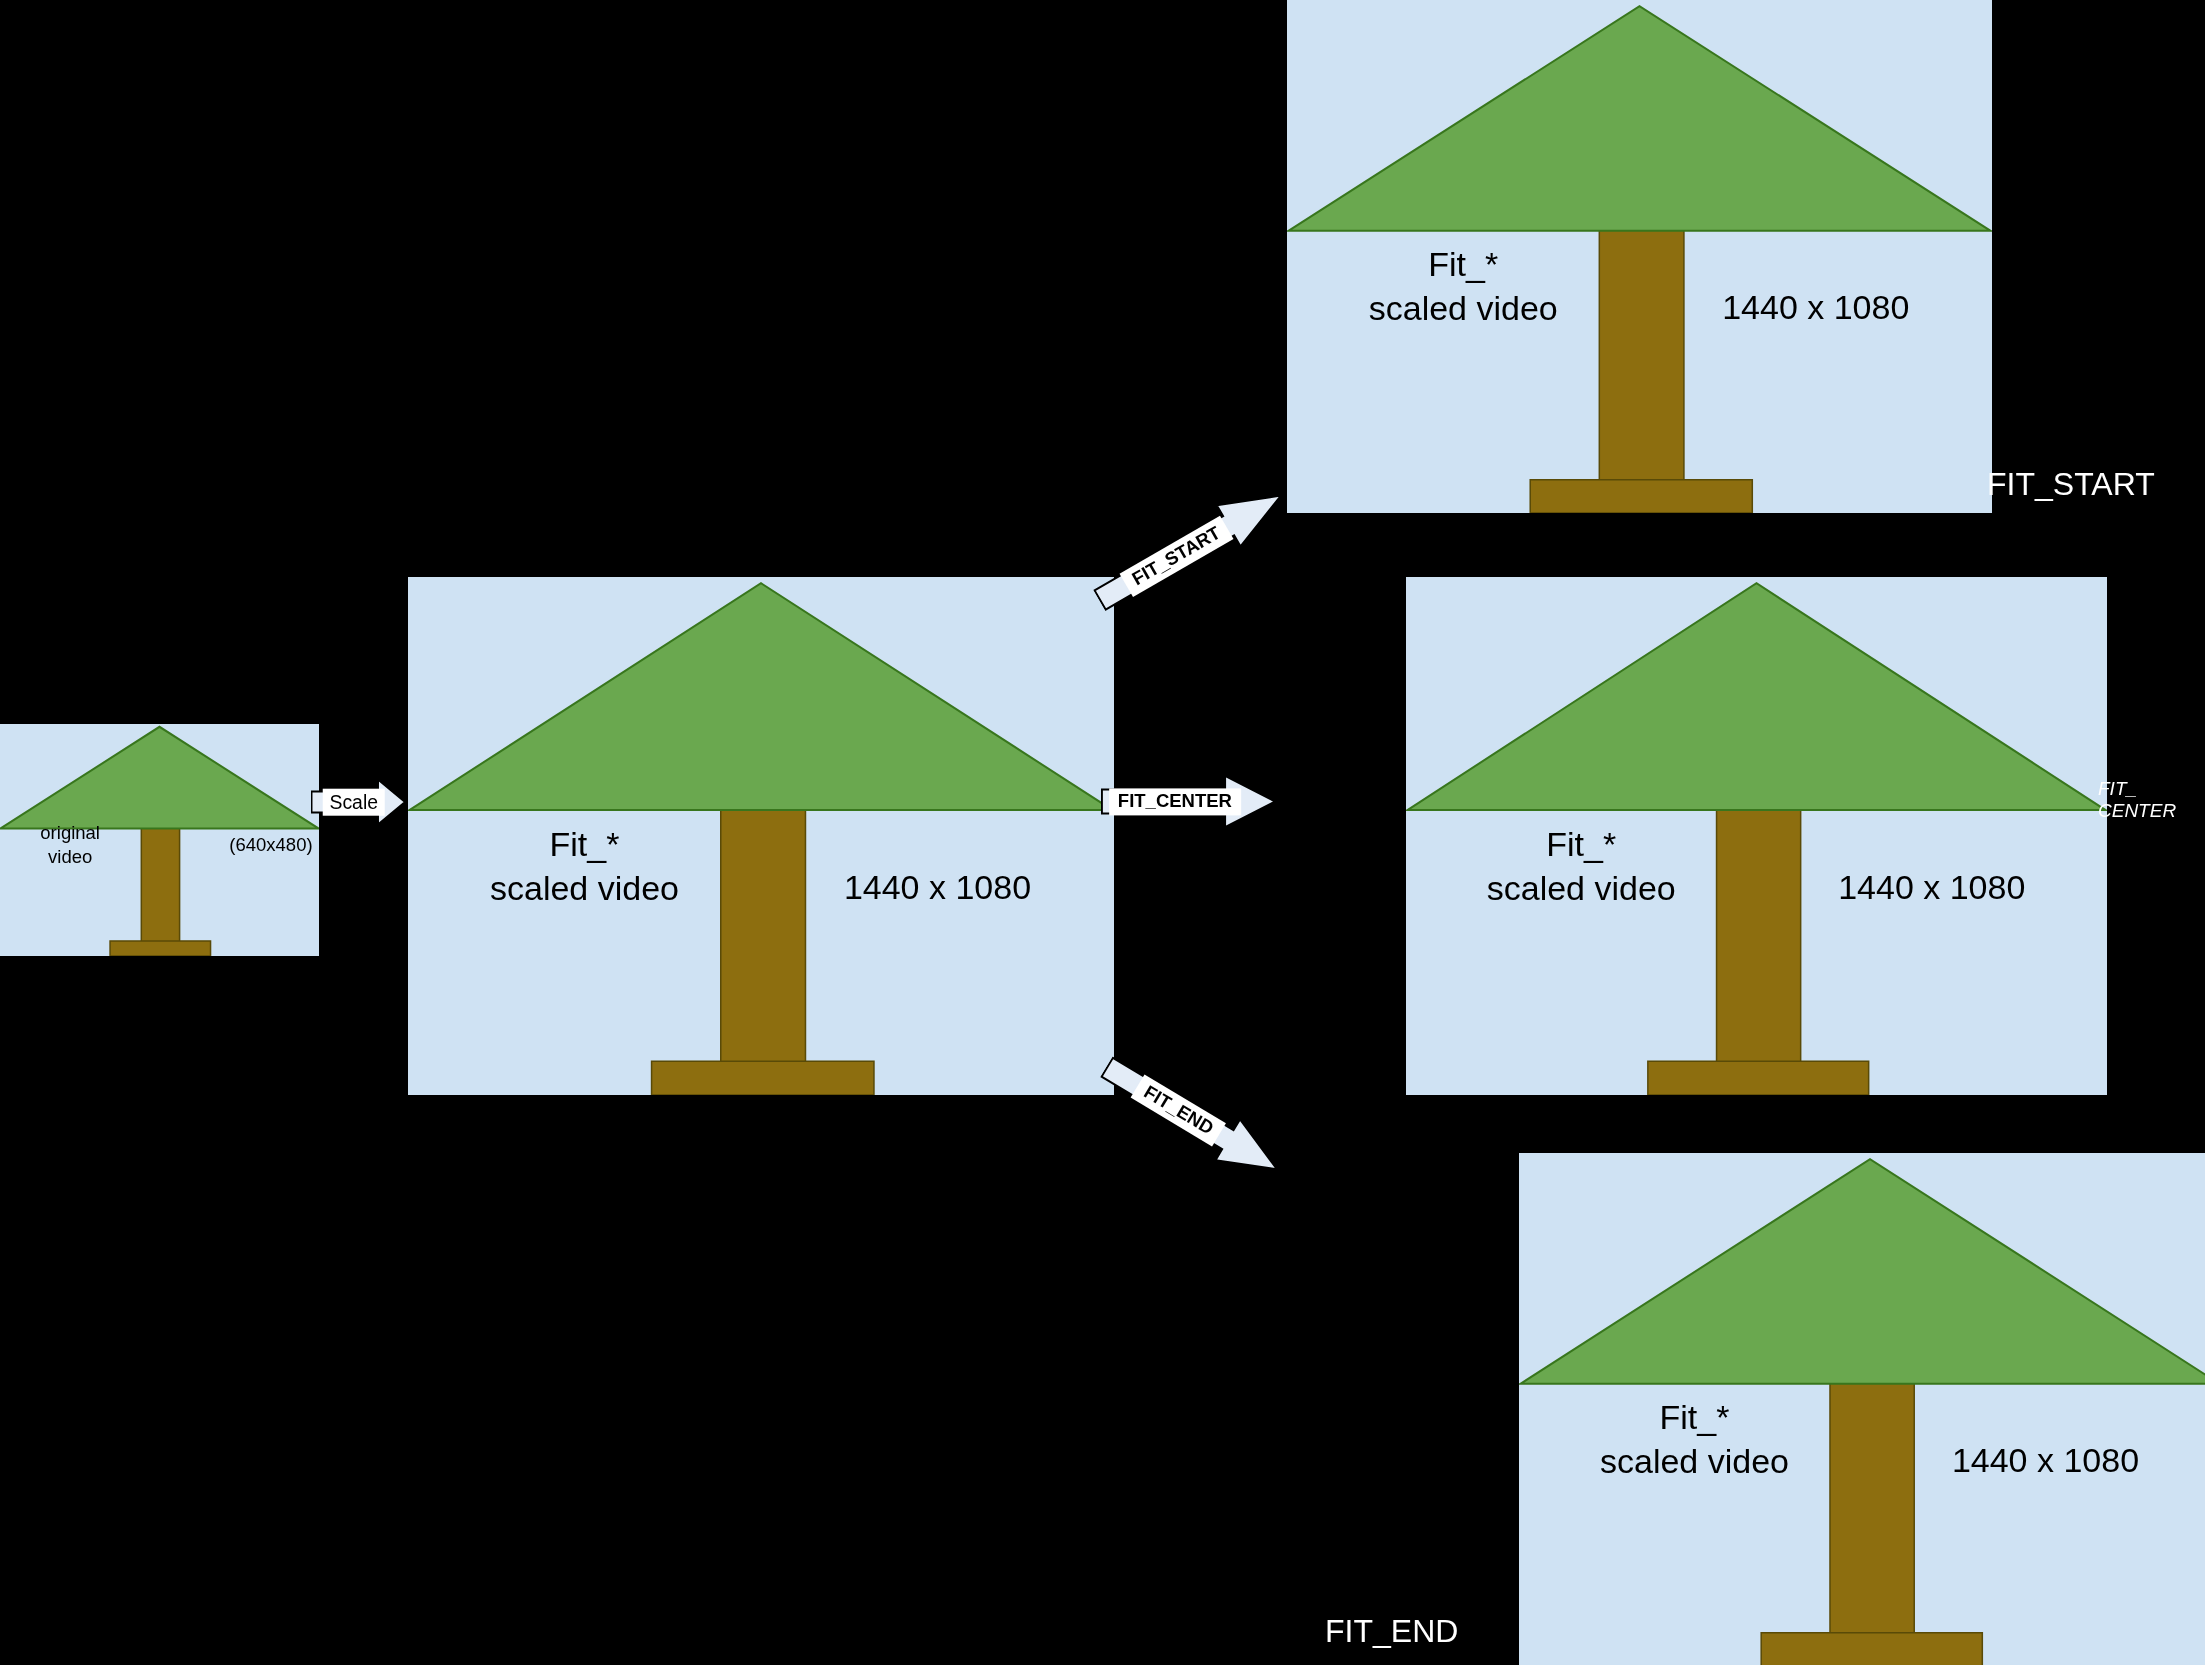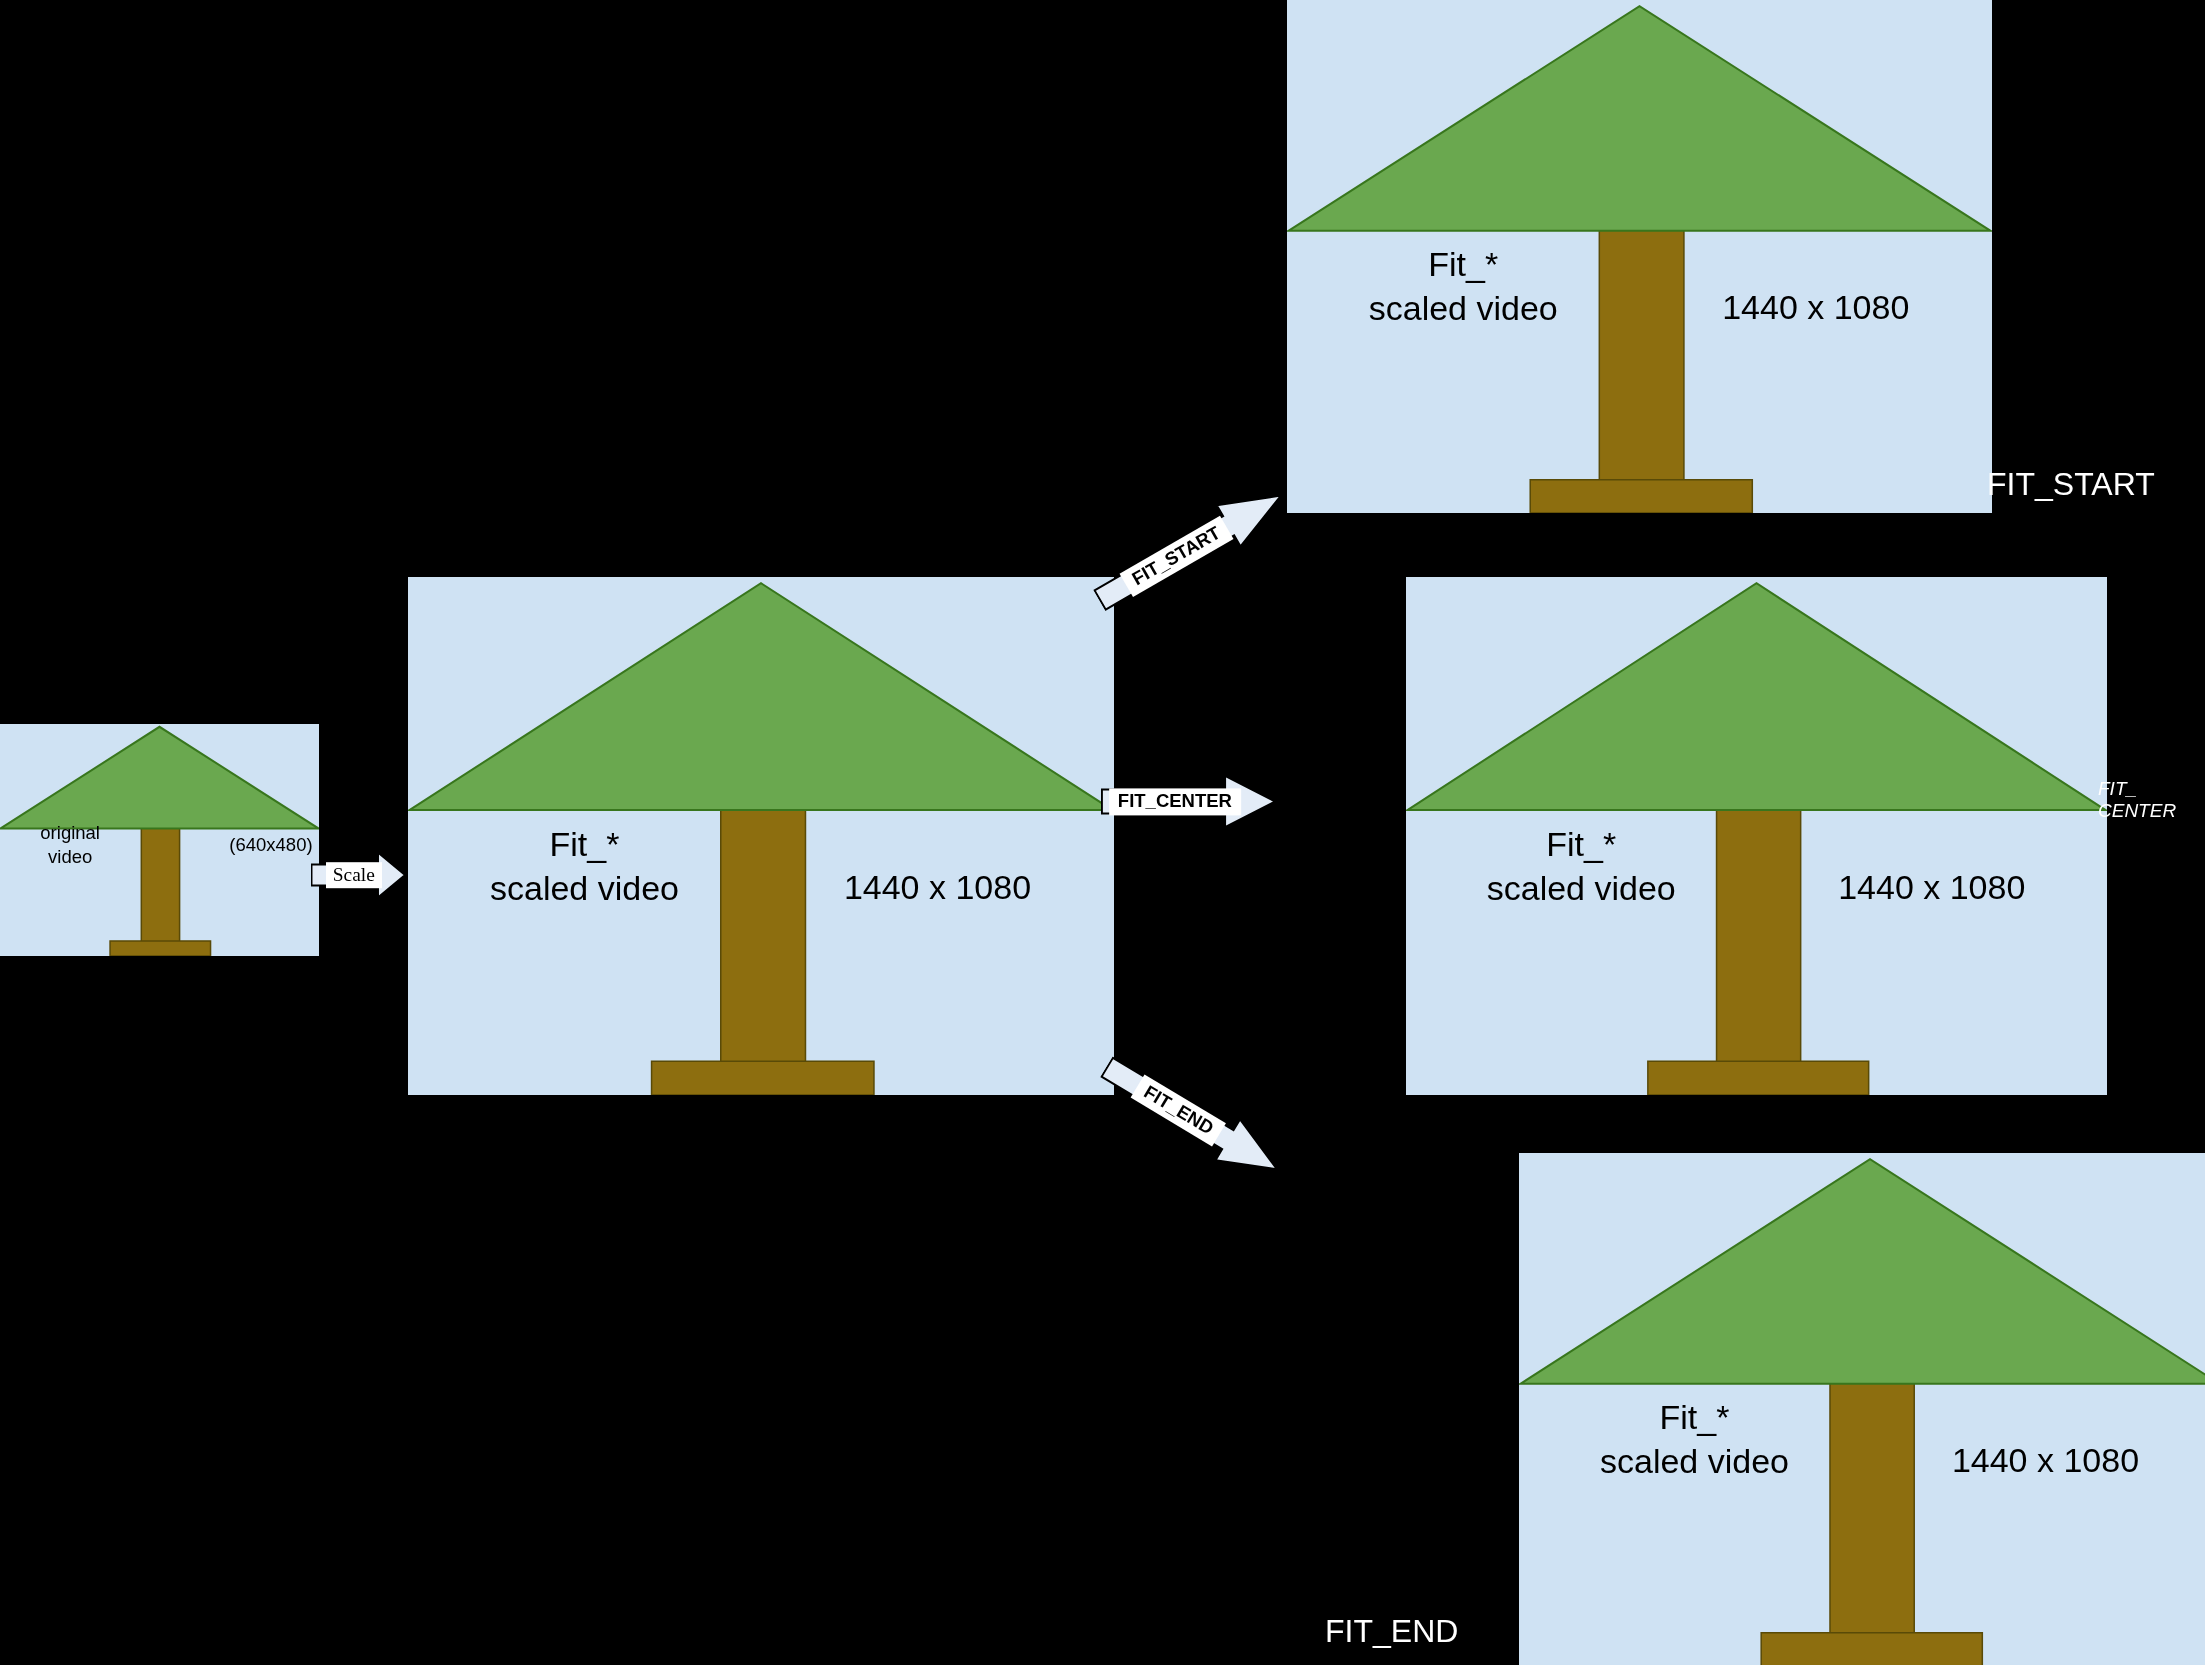--- a/index.html
+++ b/index.html
@@ -115,21 +115,21 @@
       <rect class="pedestal" x="345" y="935" width="315" height="65"></rect>
       <polygon class="canopy" points="2,450 500,12 998,450"></polygon>
     </svg>
     <div class="orig-label">
       <div>original</div>
       <div>video</div>
     </div>
     <div class="orig-size">(640x480)</div>
   </div>
 
-  <div class="arrow-wrap" style="left:311px;top:851px;width:95px;height:48px;font-family:Liberation Serif, serif;">
+  <div class="arrow-wrap" style="left:311px;top:778px;width:95px;height:48px;">
     <svg class="block-arrow" viewBox="0 0 200 60" preserveAspectRatio="none">
       <polygon points="1,17 141,17 141,2 198,30 141,58 141,43 1,43"></polygon>
     </svg>
     <div class="scale-label">Scale</div>
   </div>
 
   <div class="box" style="left:408px;top:577px;width:690px;height:518px;">
     <svg class="tree" viewBox="0 0 1000 1000" preserveAspectRatio="none">
       <rect class="trunk" x="443" y="430" width="120" height="520"></rect>
       <rect class="pedestal" x="345" y="935" width="315" height="65"></rect>

